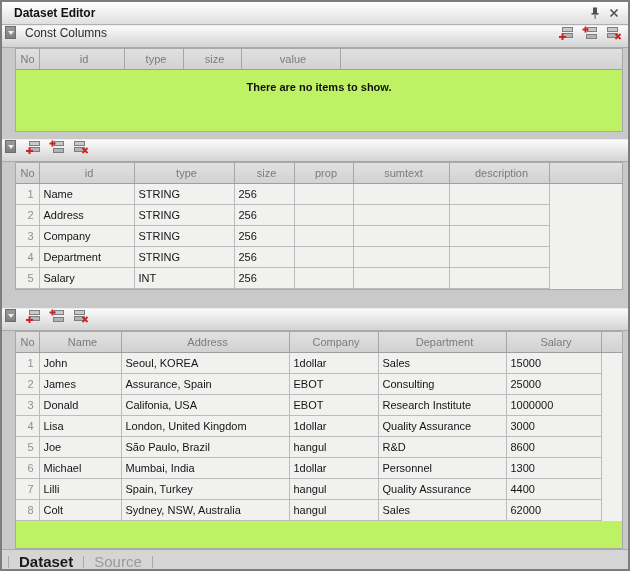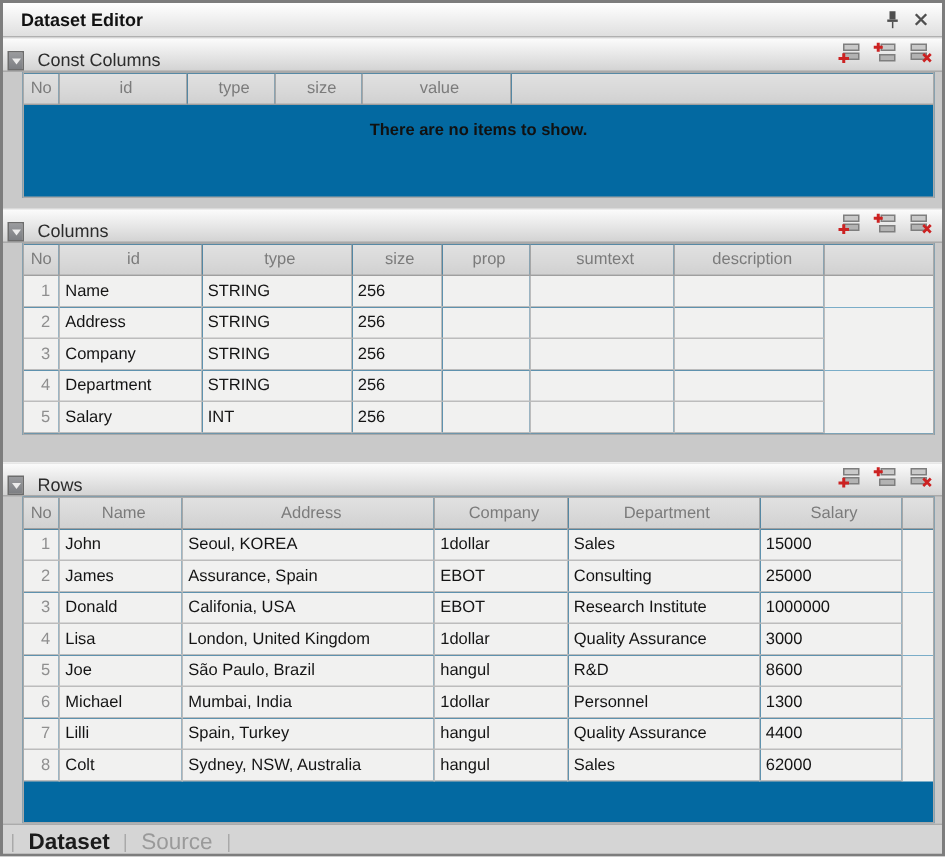--- a/index.html
+++ b/index.html
@@ -14,38 +14,38 @@
   .titlebar{
     height:22px;flex:0 0 22px;display:flex;align-items:center;
     background:linear-gradient(#ffffff,#dfdfdf);
     border-bottom:1px solid #b0b0b0;padding:0 5px 0 12px;
   }
   .titlebar .title{flex:1;font-size:12px;font-weight:bold;color:#111;}
   .tb-btn{width:19px;height:17px;display:flex;align-items:center;justify-content:center;cursor:default;}
   
   .sec{display:flex;flex-direction:column;}
   .sec-header{
-    height:21px;flex:0 0 21px;display:flex;align-items:flex-end;
+    height:21px;flex:0 0 21px;display:flex;align-items:flex-start;
     background:linear-gradient(#fbfbfb,#d3d3d3);
     border-top:1px solid #ececec;border-bottom:1px solid #a9a9a9;
     padding:0 6px 0 3px;
   }
   .collapse-btn{
     width:11px;height:13px;margin-right:9px;flex:0 0 11px;
     background:linear-gradient(#9a9b9e,#7d7f83);
     border:1px solid #6c6c6c;box-sizing:border-box;
     display:flex;align-items:center;justify-content:center;
   }
   .tri{width:0;height:0;border-left:3px solid transparent;border-right:3px solid transparent;border-top:4px solid #ececec;}
   .sec-title{flex:1;font-size:12px;color:#2c2c2c;}
   .sec-actions{display:flex;gap:8px;align-items:center;}
   .gi{display:block;}
   
   .grid-wrap{
-    margin:0 5px 0 13px;background:#0369a1;
+    margin:0 5px 0 13px;background:#bef264;
     border:1px solid #a9a9a9;overflow:hidden;box-sizing:border-box;
   }
   table.grid{border-collapse:collapse;width:100%;table-layout:fixed;}
   .grid th{
     height:20px;background:linear-gradient(#e1e1e1,#d1d1d1);
     border-right:1px solid #a6a6a6;border-bottom:1px solid #9f9f9f;
     font-size:11px;font-weight:normal;color:#7b7b7b;
     text-align:center;padding:0 0 0 5px;white-space:nowrap;overflow:hidden;
   }
   .grid th.num{text-align:right;padding:0 4px 0 0;}
@@ -157,21 +157,20 @@
     </div>
   </div>
 
   <div class="gap-s"></div>
 
   <div class="sec">
     <div class="sec-header">
       <span class="collapse-btn">
           <span class="tri"></span>
         </span>
-      <span class="sec-title">Columns</span>
       <span class="sec-actions">
   <span class="gi">
     <svg width="16" height="14" viewBox="0 0 16 14">
       <rect x="4.5" y="1.5" width="10" height="4" fill="#c9c9c9" stroke="#7e7e7e"></rect>
       <rect x="4.5" y="7.5" width="10" height="4" fill="#b3b3b3" stroke="#7e7e7e"></rect>
       <rect x="1" y="10" width="7" height="2" fill="#cc2222"></rect>
       <rect x="3.5" y="7.5" width="2" height="7" fill="#cc2222"></rect>
     </svg>
   </span>
   <span class="gi">
@@ -272,21 +271,20 @@
     </div>
   </div>
 
   <div class="gap-m"></div>
 
   <div class="sec">
     <div class="sec-header">
       <span class="collapse-btn">
           <span class="tri"></span>
         </span>
-      <span class="sec-title">Rows</span>
       <span class="sec-actions">
   <span class="gi">
     <svg width="16" height="14" viewBox="0 0 16 14">
       <rect x="4.5" y="1.5" width="10" height="4" fill="#c9c9c9" stroke="#7e7e7e"></rect>
       <rect x="4.5" y="7.5" width="10" height="4" fill="#b3b3b3" stroke="#7e7e7e"></rect>
       <rect x="1" y="10" width="7" height="2" fill="#cc2222"></rect>
       <rect x="3.5" y="7.5" width="2" height="7" fill="#cc2222"></rect>
     </svg>
   </span>
   <span class="gi">

